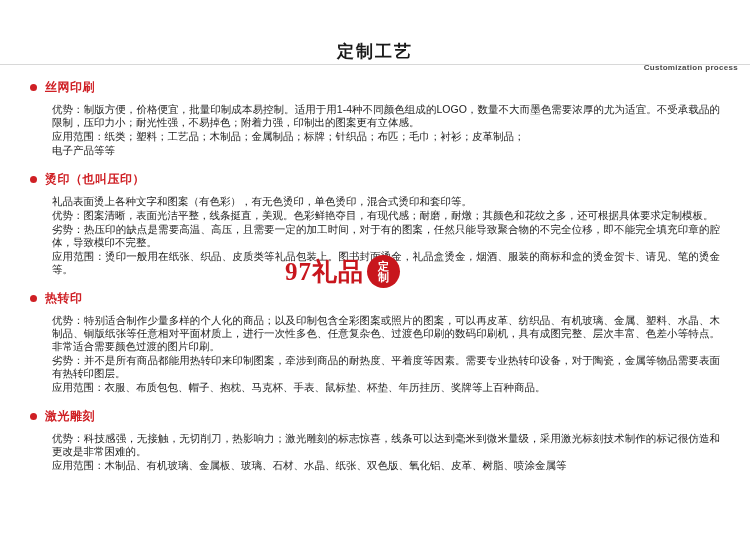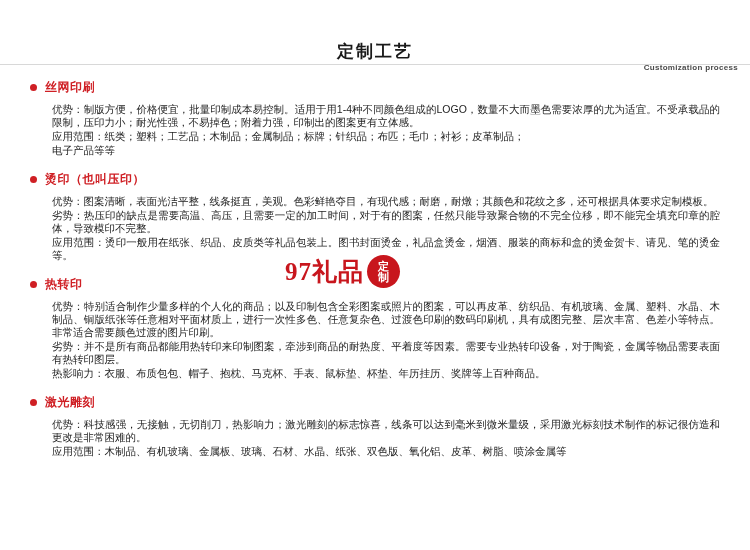--- a/index.html
+++ b/index.html
@@ -139,33 +139,34 @@
       <p class="para">优势：制版方便，价格便宜，批量印制成本易控制。适用于用1-4种不同颜色组成的LOGO，数量不大而墨色需要浓厚的尤为适宜。不受承载品的限制，压印力小；耐光性强，不易掉色；附着力强，印制出的图案更有立体感。</p>
       <p class="para">应用范围：纸类；塑料；工艺品；木制品；金属制品；标牌；针织品；布匹；毛巾；衬衫；皮革制品；</p>
       <p class="para">电子产品等等</p>
     </div>
 
     <div class="section">
       <div class="section-head">
         <span class="bullet"></span>
         <span class="section-title">烫印（也叫压印）</span>
       </div>
+      <p class="para">礼品表面烫上各种文字和图案（有色彩），有无色烫印，单色烫印，混合式烫印和套印等。</p>
       <p class="para">优势：图案清晰，表面光洁平整，线条挺直，美观。色彩鲜艳夺目，有现代感；耐磨，耐燉；其颜色和花纹之多，还可根据具体要求定制模板。</p>
       <p class="para">劣势：热压印的缺点是需要高温、高压，且需要一定的加工时间，对于有的图案，任然只能导致聚合物的不完全位移，即不能完全填充印章的腔体，导致模印不完整。</p>
       <p class="para">应用范围：烫印一般用在纸张、织品、皮质类等礼品包装上。图书封面烫金，礼品盒烫金，烟酒、服装的商标和盒的烫金贺卡、请见、笔的烫金等。</p>
     </div>
 
     <div class="section">
       <div class="section-head">
         <span class="bullet"></span>
         <span class="section-title">热转印</span>
       </div>
       <p class="para">优势：特别适合制作少量多样的个人化的商品；以及印制包含全彩图案或照片的图案，可以再皮革、纺织品、有机玻璃、金属、塑料、水晶、木制品、铜版纸张等任意相对平面材质上，进行一次性多色、任意复杂色、过渡色印刷的数码印刷机，具有成图完整、层次丰富、色差小等特点。非常适合需要颜色过渡的图片印刷。</p>
       <p class="para">劣势：并不是所有商品都能用热转印来印制图案，牵涉到商品的耐热度、平着度等因素。需要专业热转印设备，对于陶瓷，金属等物品需要表面有热转印图层。</p>
-      <p class="para">热影响力：衣服、布质包包、帽子、抱枕、马克杯、手表、鼠标垫、杯垫、年历挂历、奖牌等上百种商品。</p>
+      <p class="para">应用范围：衣服、布质包包、帽子、抱枕、马克杯、手表、鼠标垫、杯垫、年历挂历、奖牌等上百种商品。</p>
     </div>
 
     <div class="section">
       <div class="section-head">
         <span class="bullet"></span>
         <span class="section-title">激光雕刻</span>
       </div>
       <p class="para">优势：科技感强，无接触，无切削刀，热影响力；激光雕刻的标志惊喜，线条可以达到毫米到微米量级，采用激光标刻技术制作的标记很仿造和更改是非常困难的。</p>
       <p class="para">应用范围：木制品、有机玻璃、金属板、玻璃、石材、水晶、纸张、双色版、氧化铝、皮革、树脂、喷涂金属等</p>
     </div>

